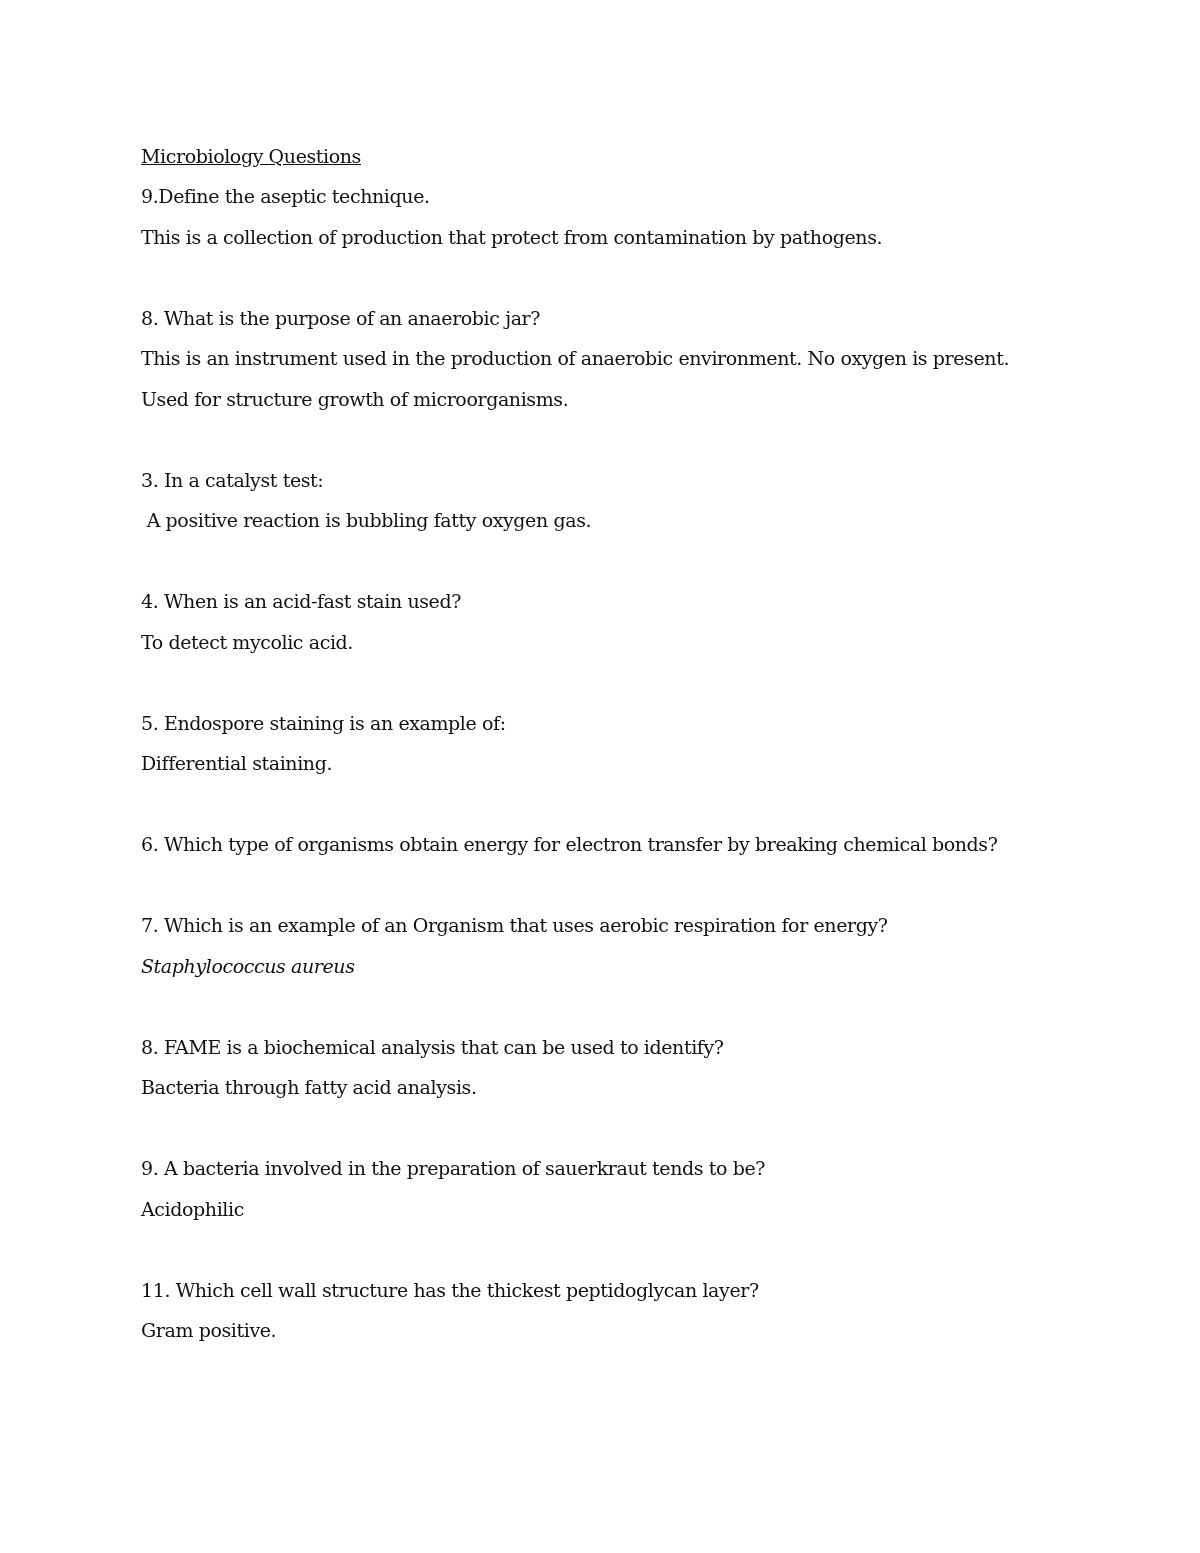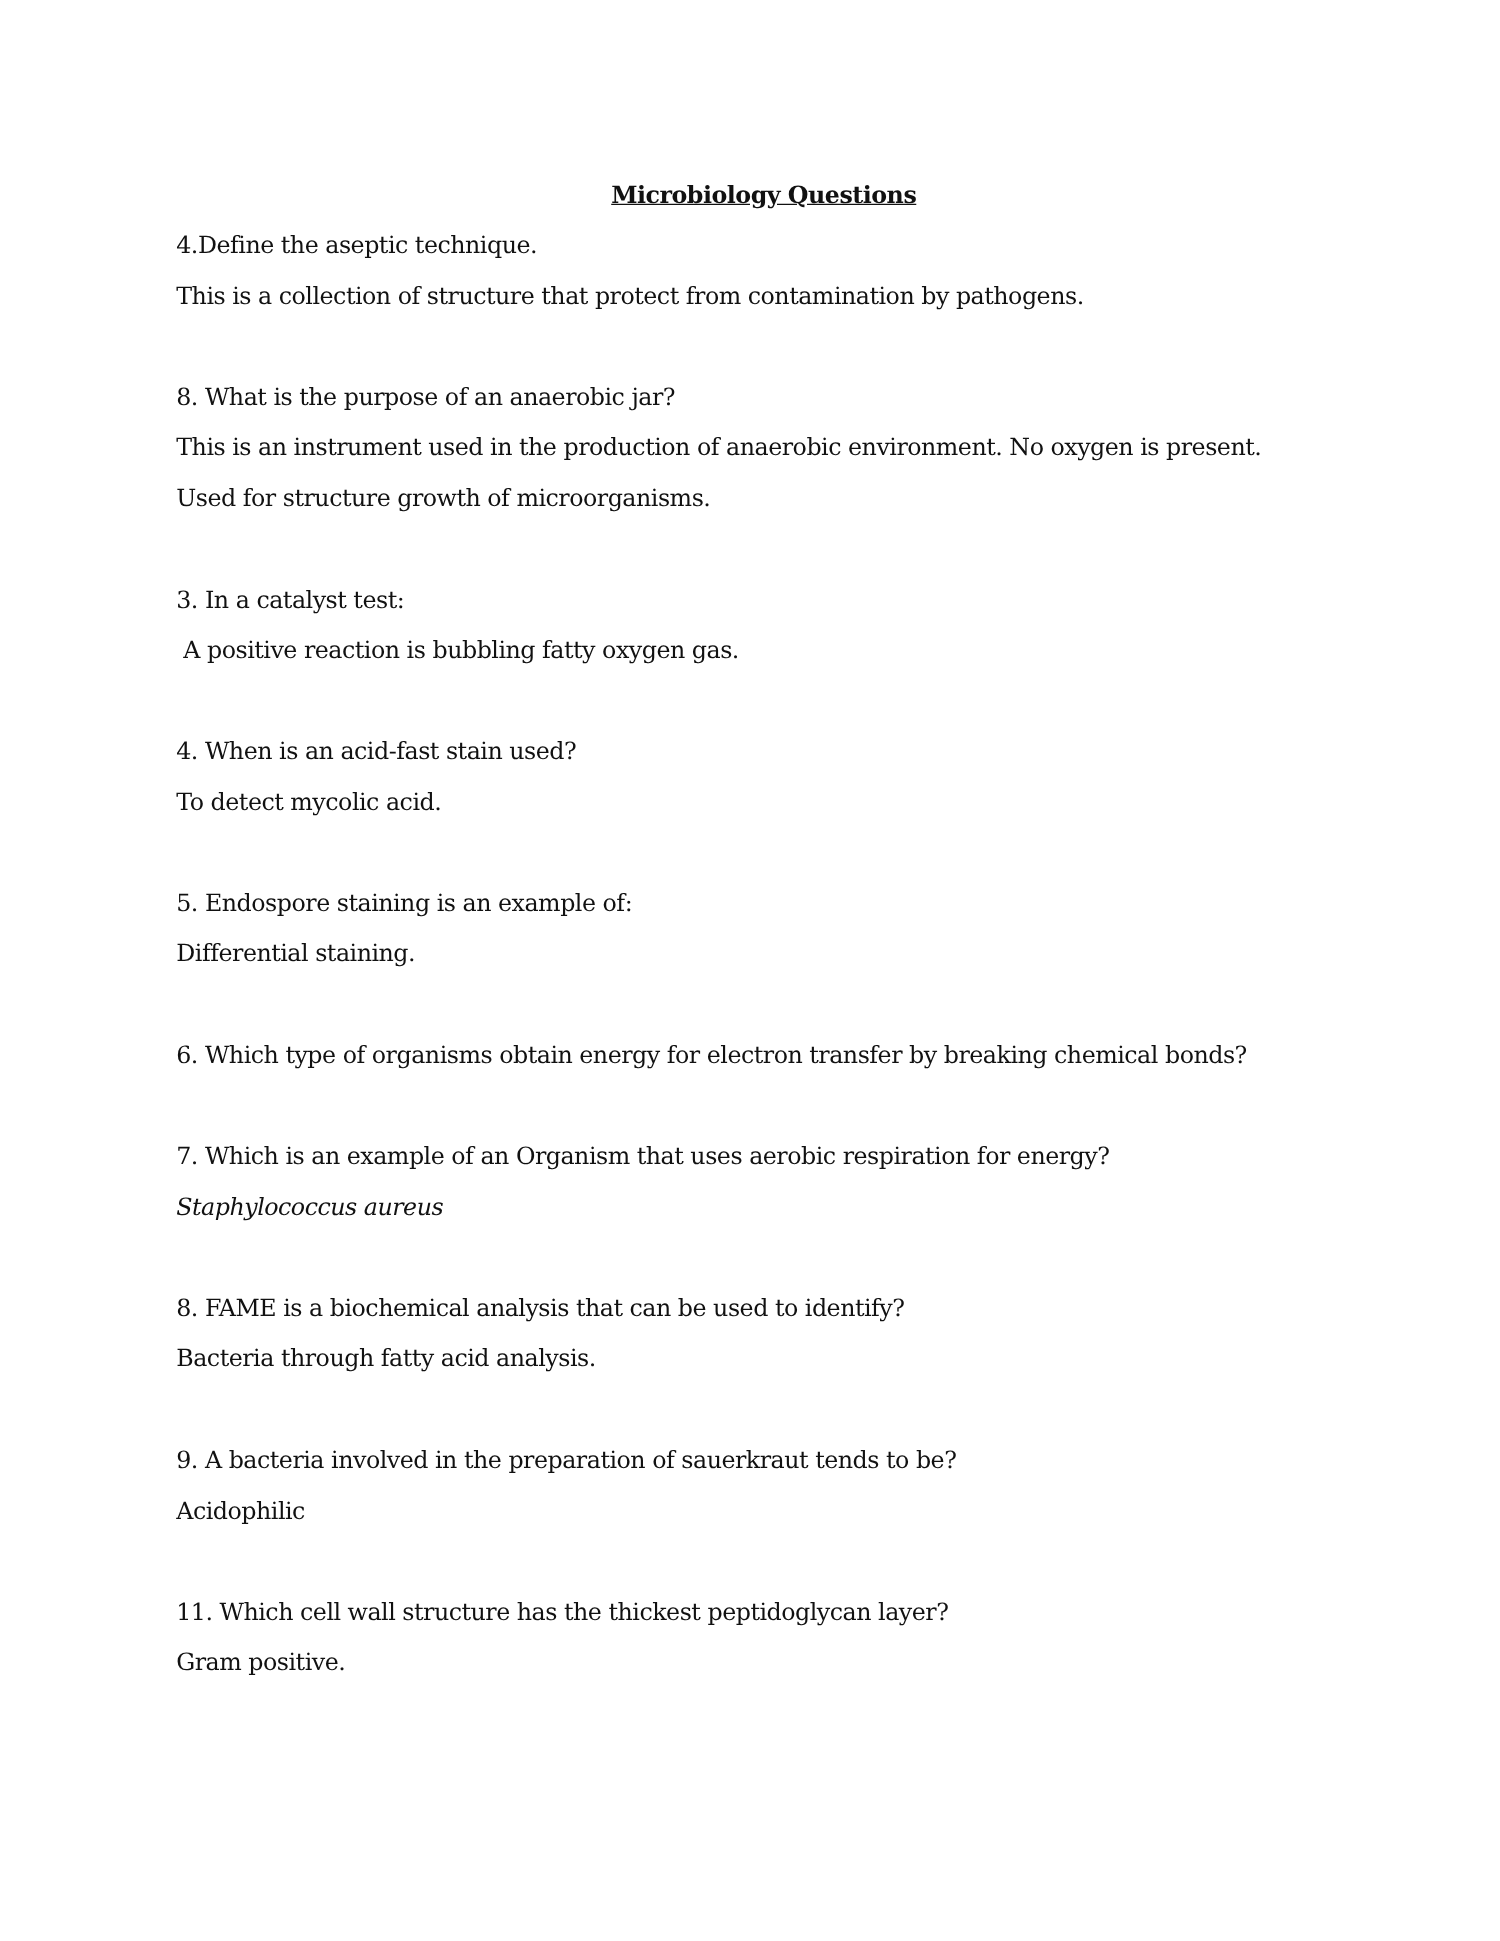--- a/index.html
+++ b/index.html
@@ -2,33 +2,33 @@
 <html><head>
 <meta charset="utf-8">
 <style>
   html, body { margin: 0; padding: 0; background: #ffffff; }
   body { width: 1200px; height: 1553px; position: relative; overflow: hidden; }
   .page {
     position: absolute; left: 141px; top: 140px; width: 940px;
     font-family: "DejaVu Serif", "Liberation Serif", serif;
     font-size: 19px; color: #111; letter-spacing: -0.4px;
   }
-  .title { font-weight: bold; text-decoration: underline; height: 40px; line-height: 32px; text-align: center; }
+  .title { font-weight: normal; text-decoration: underline; height: 40px; line-height: 32px; }
   .line { height: 40.5px; line-height: 32px; white-space: nowrap; }
   .gap { height: 40.5px; }
   .italic { font-style: italic; }
 </style>
 </head>
 <body>
 
 <div class="page">
   <div class="title">Microbiology Questions</div>
 
-  <div class="line">4.Define the aseptic technique.</div>
-  <div class="line">This is a collection of structure that protect from contamination by pathogens.</div>
+  <div class="line">9.Define the aseptic technique.</div>
+  <div class="line">This is a collection of production that protect from contamination by pathogens.</div>
   <div class="gap"></div>
 
   <div class="line">8. What is the purpose of an anaerobic jar?</div>
   <div class="line">This is an instrument used in the production of anaerobic environment. No oxygen is present.</div>
   <div class="line">Used for structure growth of microorganisms.</div>
   <div class="gap"></div>
 
   <div class="line">3. In a catalyst test:</div>
   <div class="line" style="white-space:pre"> A positive reaction is bubbling fatty oxygen gas.</div>
   <div class="gap"></div>

